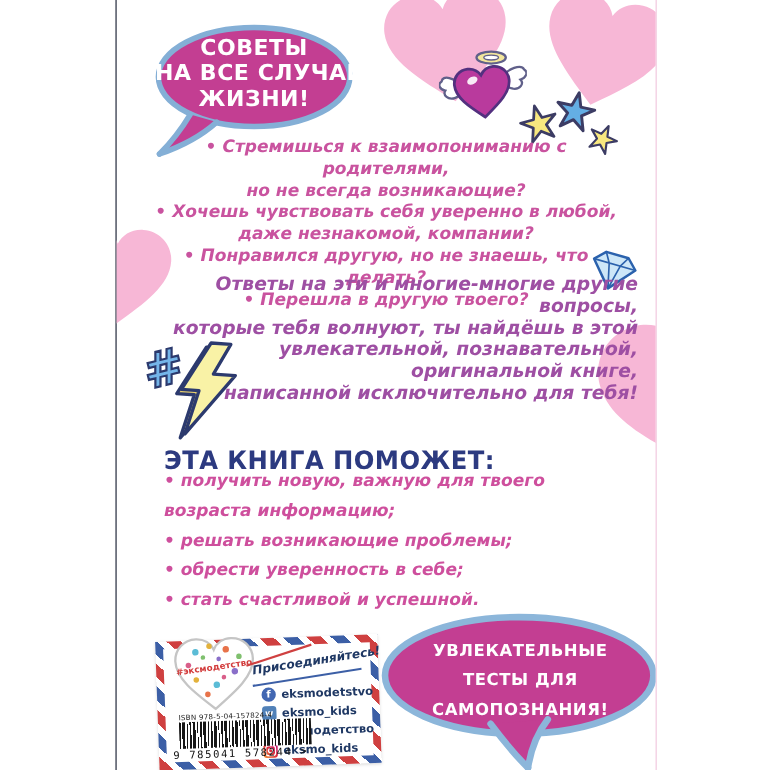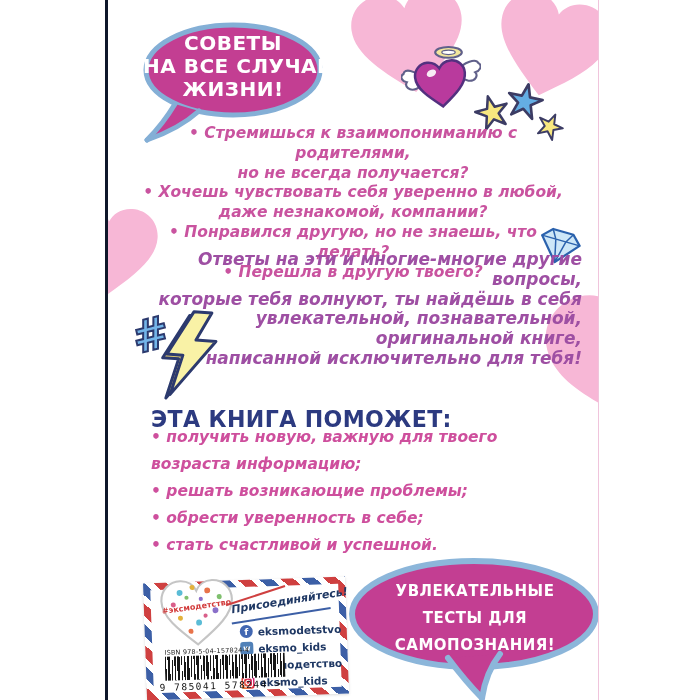--- a/index.html
+++ b/index.html
@@ -1,19 +1,19 @@
 <!DOCTYPE html>
 <html><head>
 <meta charset="utf-8">
 <style>
   html,body{margin:0;padding:0;background:#fff;}
   .stage{position:relative;width:700px;height:700px;background:#ffffff;overflow:hidden;
          font-family:"DejaVu Sans",sans-serif;}
   .cover{position:absolute;left:105px;top:0;width:490px;height:700px;background:#fff;
-         overflow:hidden;border-left:3px solid #0f172a;border-right:1px solid #f0c4dc;}
+         overflow:hidden;border-left:1px solid #0f172a;border-right:1px solid #f0c4dc;}
   .abs{position:absolute;}
 
   
   .heart-svg{position:absolute;}
 
   
   .bubble-text{position:absolute;color:#fff;font-weight:bold;text-align:center;
                letter-spacing:.5px;}
   .bubble-text div{white-space:nowrap;}
 
@@ -103,35 +103,35 @@
   </svg>
   <svg class="abs" style="left:398px;top:82px;transform:rotate(12deg)" width="38" height="38" viewBox="0 0 100 100">
     <path d="M50 5 L61 38 L95 38 L67 58 L78 92 L50 71 L22 92 L33 58 L5 38 L39 38 Z" fill="#64aee4" stroke="#3c3c64" stroke-width="7" stroke-linejoin="round"></path>
   </svg>
   <svg class="abs" style="left:428px;top:112px;transform:rotate(25deg)" width="28" height="28" viewBox="0 0 100 100">
     <path d="M50 5 L61 38 L95 38 L67 58 L78 92 L50 71 L22 92 L33 58 L5 38 L39 38 Z" fill="#f8e87f" stroke="#3c3c64" stroke-width="7" stroke-linejoin="round"></path>
   </svg>
 
   <div class="questions script">
     <div>• Стремишься к взаимопониманию с родителями,</div>
-    <div>но не всегда получается?</div>
+    <div>но не всегда возникающие?</div>
     <div>• Хочешь чувствовать себя уверенно в любой,</div>
     <div>даже незнакомой, компании?</div>
     <div>• Понравился другую, но не знаешь, что делать?</div>
     <div>• Перешла в другую твоего?</div>
   </div>
 
   <svg class="abs" style="left:427px;top:226px;transform:rotate(16deg)" width="48" height="42" viewBox="0 0 64 54">
     <path d="M18 6 L46 6 L58 18 L32 48 L6 18 Z" fill="#cde7f8" stroke="#2b62ad" stroke-width="3" stroke-linejoin="round"></path>
     <path d="M6 18 L58 18 M18 6 L25 18 M46 6 L39 18 M25 18 L32 48 M39 18 L32 48" fill="none" stroke="#2b62ad" stroke-width="2"></path>
   </svg>
 
   <div class="intro script">
     <div>Ответы на эти и многие-многие другие вопросы,</div>
-    <div>которые тебя волнуют, ты найдёшь в себя</div>
+    <div>которые тебя волнуют, ты найдёшь в этой</div>
     <div>увлекательной, познавательной, оригинальной книге,</div>
     <div>написанной исключительно для тебя!</div>
   </div>
 
   <svg class="abs" style="left:20px;top:312px;transform:rotate(-14deg)" width="46" height="48" viewBox="0 0 46 48">
     <text x="23" y="38" text-anchor="middle" font-size="44" font-weight="bold" fill="#74b5e9" stroke="#2c3a6e" stroke-width="2">#</text>
   </svg>
   <svg class="abs" style="left:50px;top:306px;transform:rotate(4deg)" width="74" height="96" viewBox="0 0 72 96">
     <path transform="translate(-4,4)" d="M32 6 L8 50 L24 50 L14 90 L56 34 L36 34 L50 6 Z" fill="#e6cf6f" stroke="#2c3a6e" stroke-width="3" stroke-linejoin="round"></path>
     <path d="M32 6 L8 50 L24 50 L14 90 L56 34 L36 34 L50 6 Z" fill="#f9f2a6" stroke="#2c3a6e" stroke-width="3" stroke-linejoin="round"></path>

